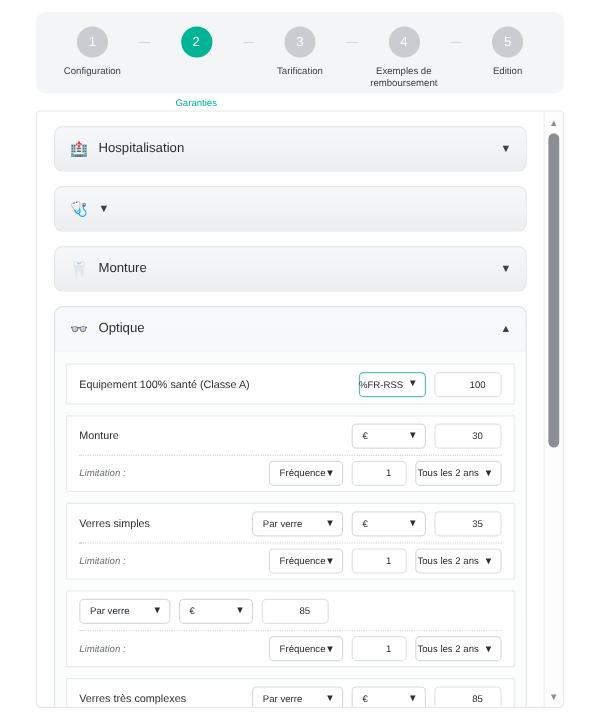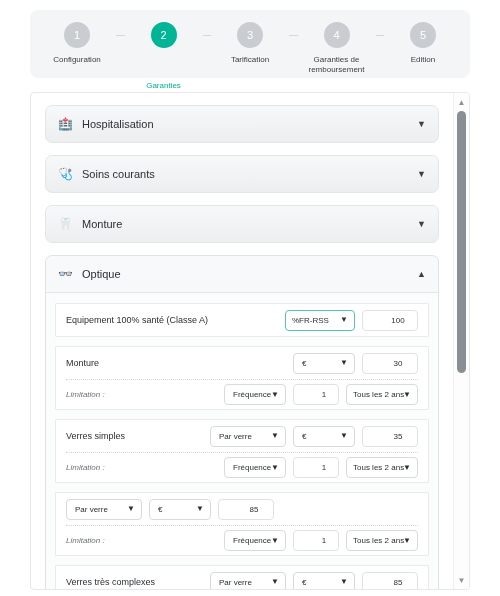--- a/index.html
+++ b/index.html
@@ -178,25 +178,25 @@
     white-space: nowrap;
   }
   .sel.focus { border: 1px solid #57c5ae; }
   .sel .chev {
     position: absolute;
     right: 6px;
     font-size: 8px;
     color: #2b2f33;
     line-height: 1;
   }
-  .sel-w-frrss { width: 70px; justify-content: flex-start; padding: 0 18px 0 6px; }
+  .sel-w-frrss { width: 56px; justify-content: flex-end; padding: 0 18px 0 6px; }
   .sel-w-eur   { width: 62px; }
   .sel-w-verre { width: 76px; }
   .sel-w-freq  { width: 62px; }
-  .sel-w-ans   { width: 72px; padding: 0 18px 0 6px; }
+  .sel-w-ans   { width: 72px; padding: 0 18px 0 6px; justify-content: flex-end; }
 
   .txt {
     height: 21px;
     border: 1px solid #dfe2e5;
     border-radius: 4px;
     background: #ffffff;
     display: flex;
     align-items: center;
     justify-content: center;
     font-size: 8px;
@@ -248,21 +248,21 @@
     <div class="step-label">Garanties</div>
   </div>
   <div class="step-connector"></div>
   <div class="step">
     <div class="step-circle">3</div>
     <div class="step-label">Tarification</div>
   </div>
   <div class="step-connector"></div>
   <div class="step">
     <div class="step-circle">4</div>
-    <div class="step-label">Garanties de remboursement</div>
+    <div class="step-label">Exemples de remboursement</div>
   </div>
   <div class="step-connector"></div>
   <div class="step">
     <div class="step-circle">5</div>
     <div class="step-label">Edition</div>
   </div>
 </div>
 
 <div class="panel">
   <div class="panel-inner">
@@ -271,21 +271,20 @@
       <div class="acc-head">
         <span class="acc-icon">🏥</span>
         <span class="acc-title">Hospitalisation</span>
         <span class="acc-caret">▼</span>
       </div>
     </div>
 
     <div class="acc">
       <div class="acc-head">
         <span class="acc-icon">🩺</span>
-        <span class="acc-title">Soins courants</span>
         <span class="acc-caret">▼</span>
       </div>
     </div>
 
     <div class="acc">
       <div class="acc-head">
         <span class="acc-icon">🦷</span>
         <span class="acc-title">Monture</span>
         <span class="acc-caret">▼</span>
       </div>

